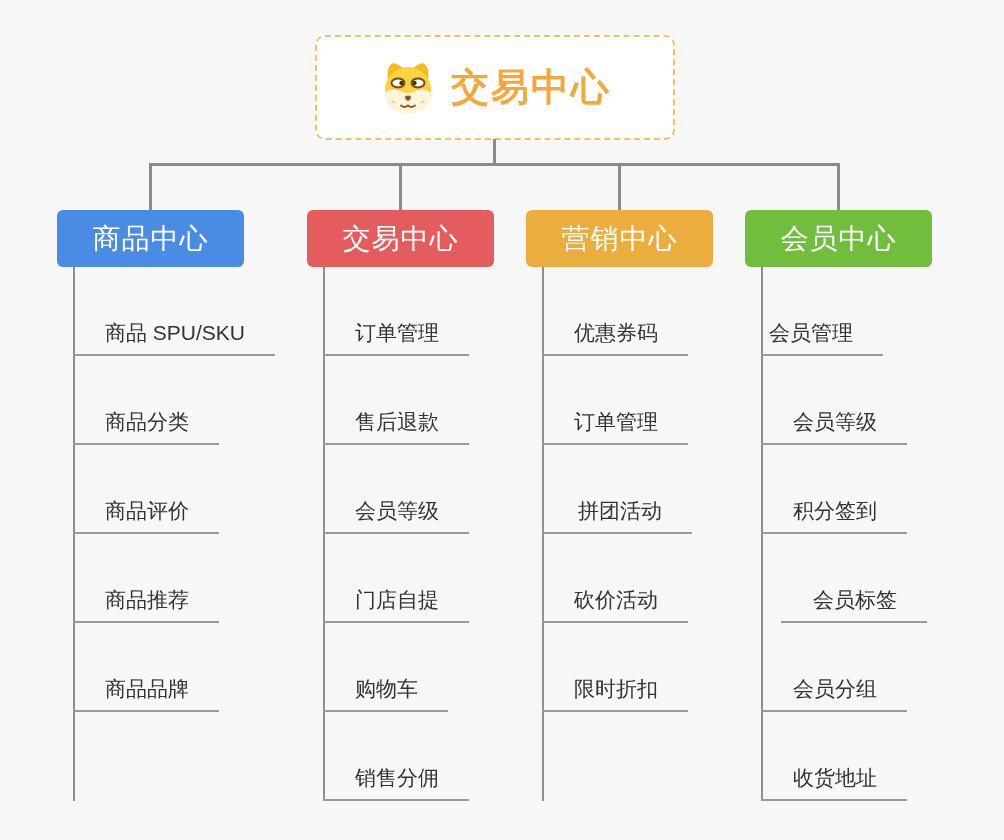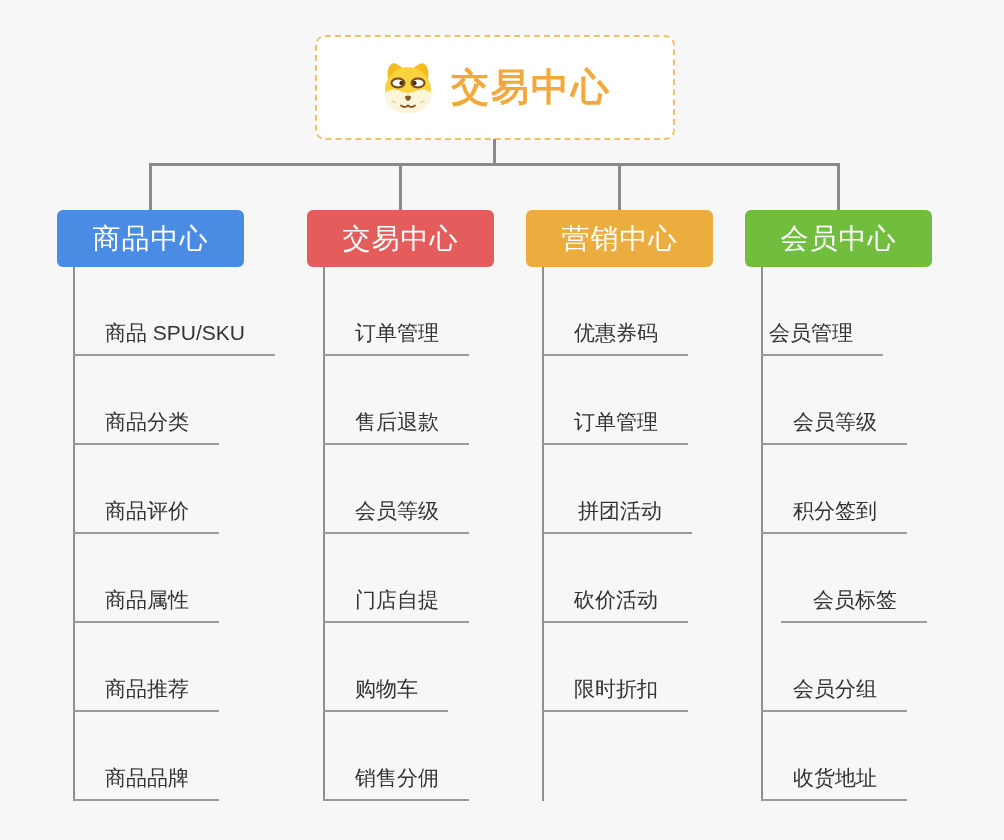--- a/index.html
+++ b/index.html
@@ -108,25 +108,20 @@
         <span class="leaf-label">商品分类</span>
       </div>
     </div>
 
     <div class="leaf-row">
       <div class="leaf" style="border-bottom-color: rgb(154, 154, 154);">
         <span class="leaf-label">商品评价</span>
       </div>
     </div>
 
-    <div class="leaf-row">
-      <div class="leaf" style="border-bottom-color: rgb(154, 154, 154);">
-        <span class="leaf-label">商品属性</span>
-      </div>
-    </div>
 
     <div class="leaf-row">
       <div class="leaf" style="border-bottom-color: rgb(154, 154, 154);">
         <span class="leaf-label">商品推荐</span>
       </div>
     </div>
 
     <div class="leaf-row">
       <div class="leaf" style="border-bottom-color: rgb(154, 154, 154); text-align: right;">
         <span class="leaf-label">商品品牌</span>

